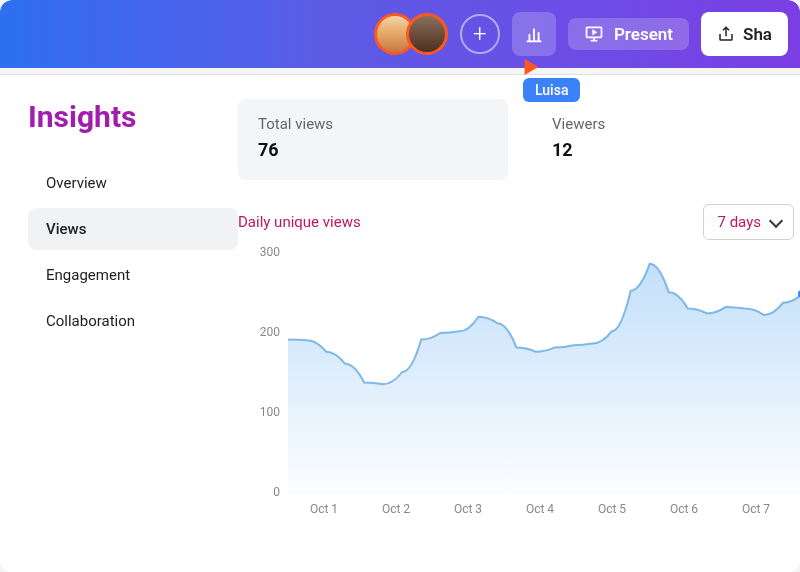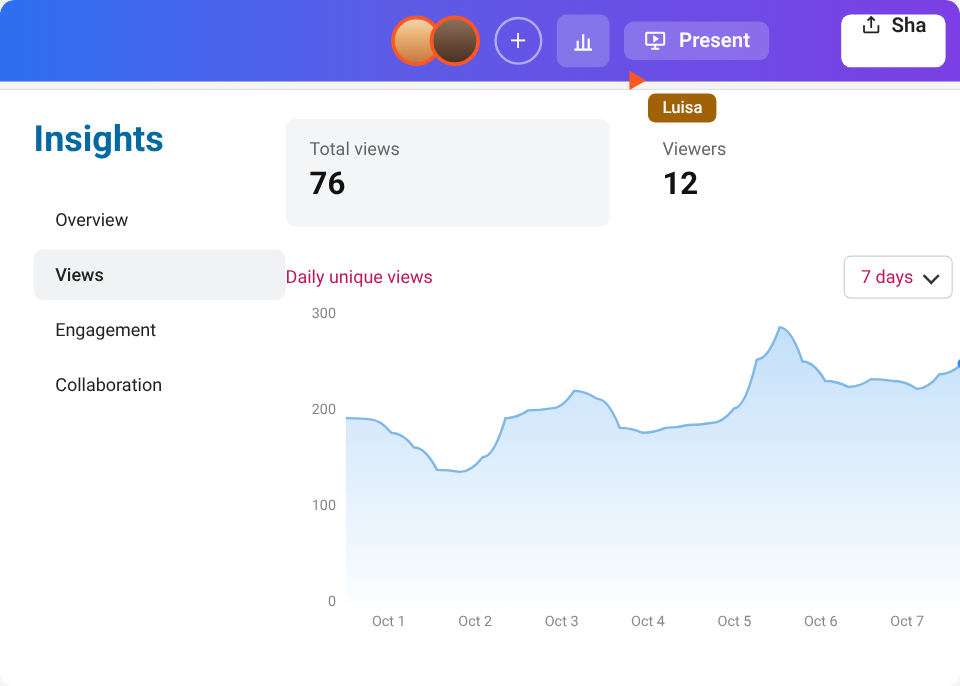--- a/index.html
+++ b/index.html
@@ -55,73 +55,72 @@
   height: 32px; padding: 0 16px; border-radius: 8px;
   background: rgba(255,255,255,0.2);
   color: white; font-size: 17px; font-weight: 600;
   display: flex; align-items: center; gap: 10px;
   cursor: pointer;
 }
 .share-btn {
   height: 44px; padding: 0 16px; border-radius: 8px;
   background: white; color: #222;
   font-size: 17px; font-weight: 600;
-  display: flex; align-items: flex-start; gap: 8px;
-  cursor: pointer;
-  margin-left: 48px;
+  display: flex; align-items: center; gap: 8px;
+  cursor: pointer;
 }
 .cursor-overlay {
   position: absolute;
   top: 58px; left: 520px;
   z-index: 100;
   pointer-events: none;
 }
 .cursor-arrow {
   width: 0; height: 0;
   border-left: 8px solid transparent;
   border-right: 8px solid transparent;
   border-bottom: 14px solid #ff5722;
   transform: rotate(-30deg);
 }
 .cursor-label {
-  background: #a16207; color: white;
+  background: #3b82f6; color: white;
   padding: 4px 12px; border-radius: 6px;
   font-size: 14px; font-weight: 500;
-  margin-top: 6px; margin-left: 20px;
+  margin-top: 6px; margin-left: 3px;
   display: inline-block;
 }
 .content {
   position: absolute;
   top: 74px; left: 0; right: 0; bottom: 0;
   background: white;
   border-top: 1px solid #e0e0e0;
   display: flex;
   padding: 24px 0 0 28px;
 }
 .sidebar { width: 210px; flex-shrink: 0; }
 .page-title {
-  font-size: 30px; font-weight: 700; color: #0369a1;
+  font-size: 30px; font-weight: 700; color: #a21caf;
   margin-bottom: 28px;
 }
 .nav-item {
   padding: 12px 18px; border-radius: 8px;
   font-size: 15px; color: #222;
   cursor: pointer;
   margin-bottom: 4px;
 }
 .nav-item.active { background: #f1f2f3; font-weight: 500; }
 .main { flex: 1; padding-right: 0; }
 .stats-row { display: flex; gap: 24px; margin-bottom: 24px; }
 .stat-card {
   background: #f4f5f6; border-radius: 8px;
   padding: 16px 20px 20px; width: 270px;
 }
 .stat-card.plain { background: transparent; }
 .stat-label { font-size: 15px; color: #666; margin-bottom: 6px; }
-.stat-value { font-size: 26px; font-weight: 700; color: #111; }
+.stat-value { font-size: 18px; font-weight: 700; color: #111; }
 .chart-header {
   display: flex; justify-content: space-between; align-items: center;
   margin-bottom: 10px; padding-right: 8px;
 }
 .chart-title { font-size: 15px; color: #be185d; }
 .range-select {
   border: 1px solid #d0d0d0; border-radius: 6px;
   padding: 8px 32px 8px 14px;
   font-size: 15px; color: #be185d;
   background: white; cursor: pointer;

